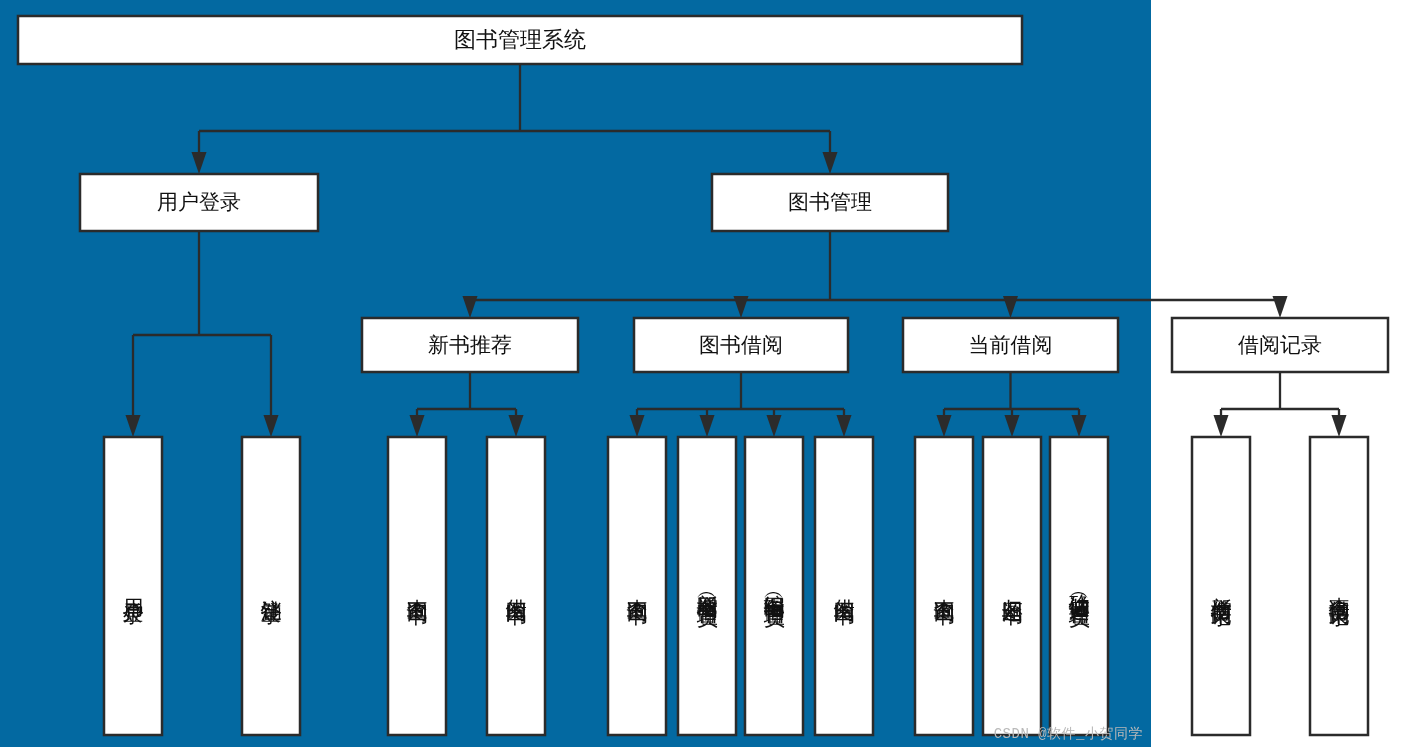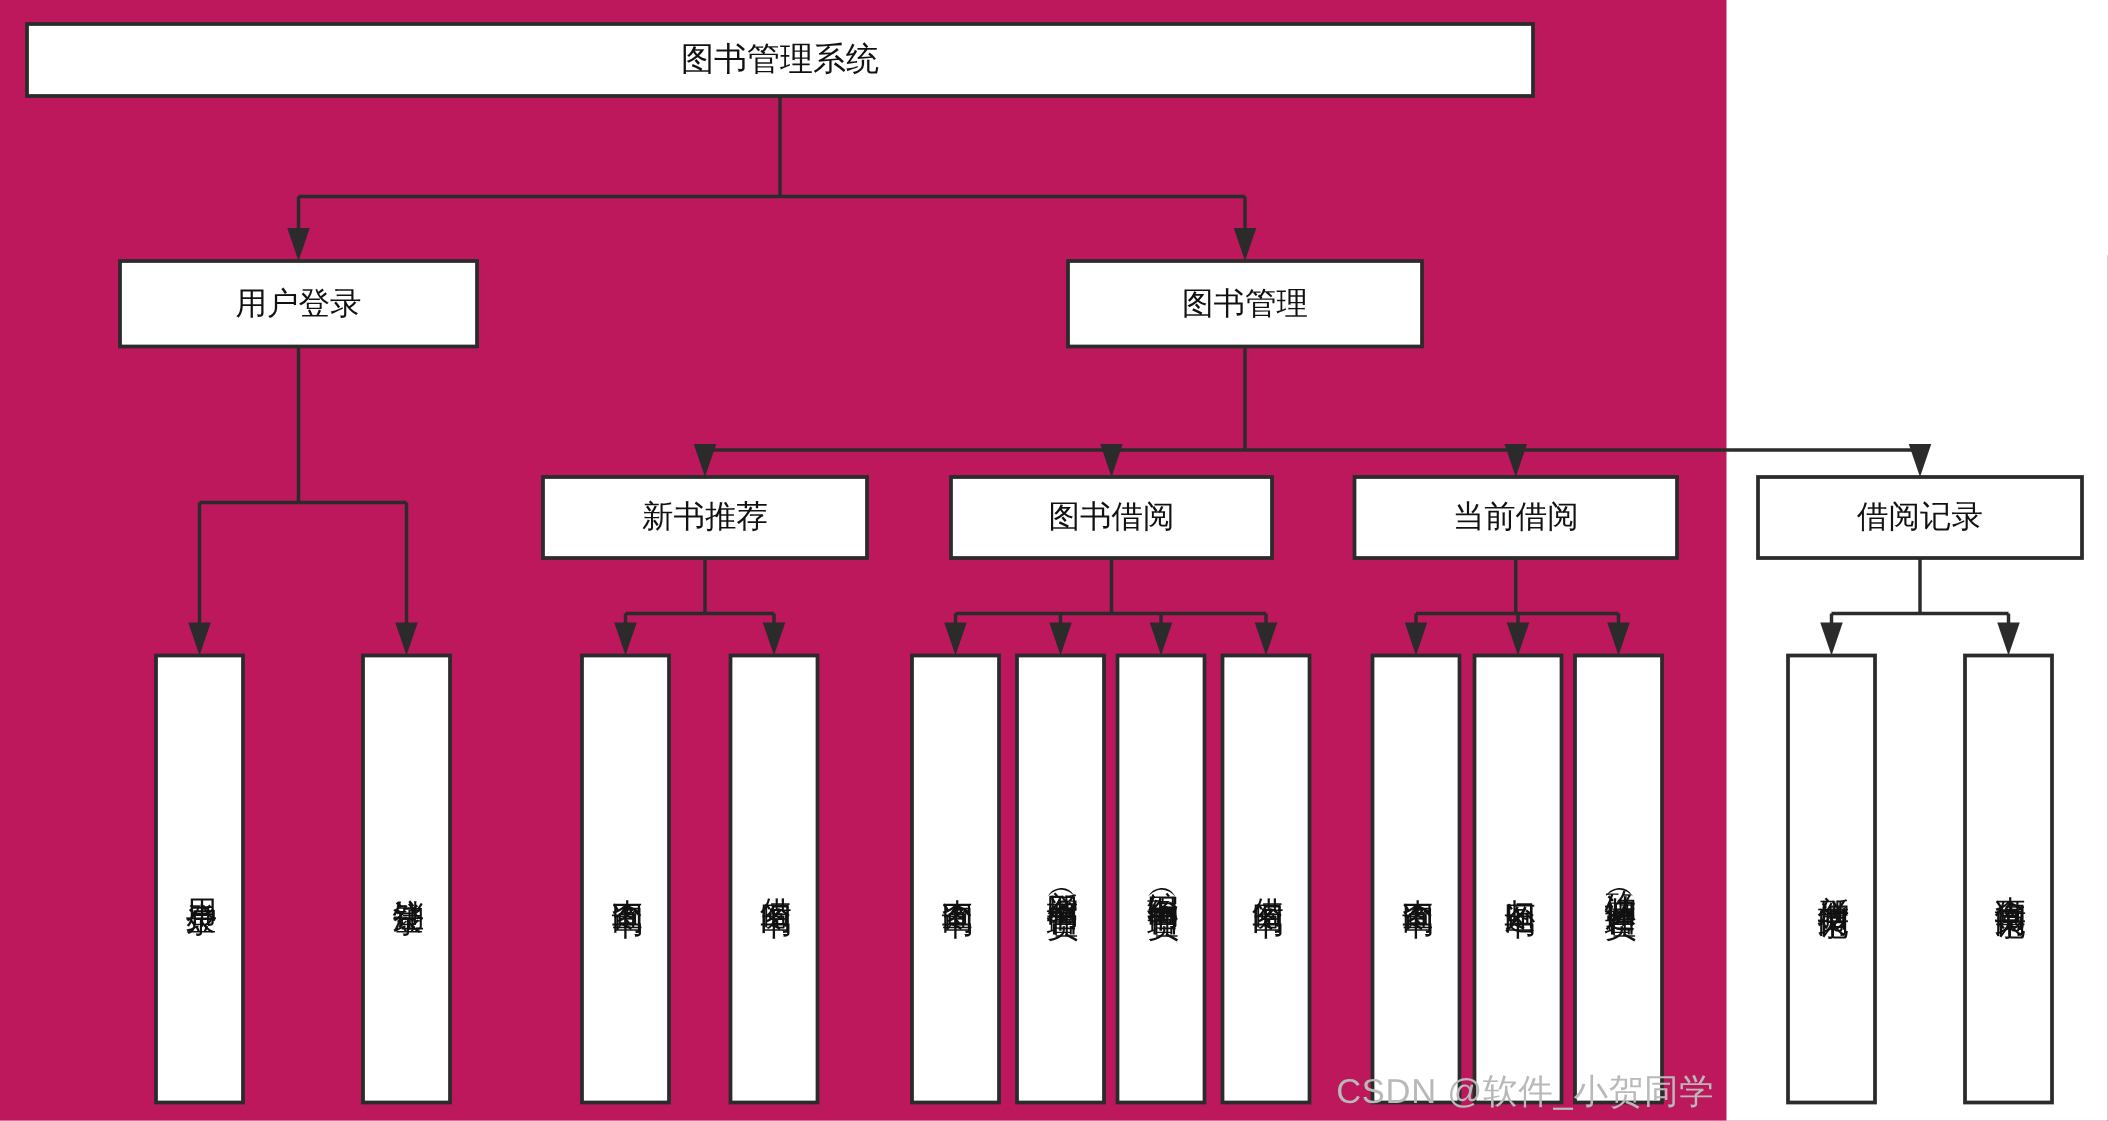--- a/index.html
+++ b/index.html
@@ -10,21 +10,21 @@
   body {
     width: 1405px;
     height: 747px;
     font-family: "Liberation Sans", "DejaVu Sans", sans-serif;
     overflow: hidden;
   }
   #diagram-root {
     position: relative;
     width: 1151px;
     height: 747px;
-    background: #be185d;
+    background: #0369a1;
   }
   svg.chart-svg {
     position: absolute;
     left: 0;
     top: 0;
     width: 1405px;
     height: 747px;
     display: block;
   }
   .node-box {
@@ -65,22 +65,22 @@
     align-items: center;
     justify-content: center;
     text-align: center;
     white-space: nowrap;
     pointer-events: none;
   }
   .watermark {
     position: absolute;
     right: 8px;
     bottom: 4px;
-    font-family: Liberation Sans, sans-serif;
-    font-size: 23px;
+    font-family: Liberation Mono, monospace;
+    font-size: 14px;
     color: #b9b9b9;
     letter-spacing: 0.5px;
     white-space: nowrap;
   }
 </style>
 </head>
 <body>
 
 <div id="diagram-root">
   <svg class="chart-svg" viewBox="0 0 1405 747">

